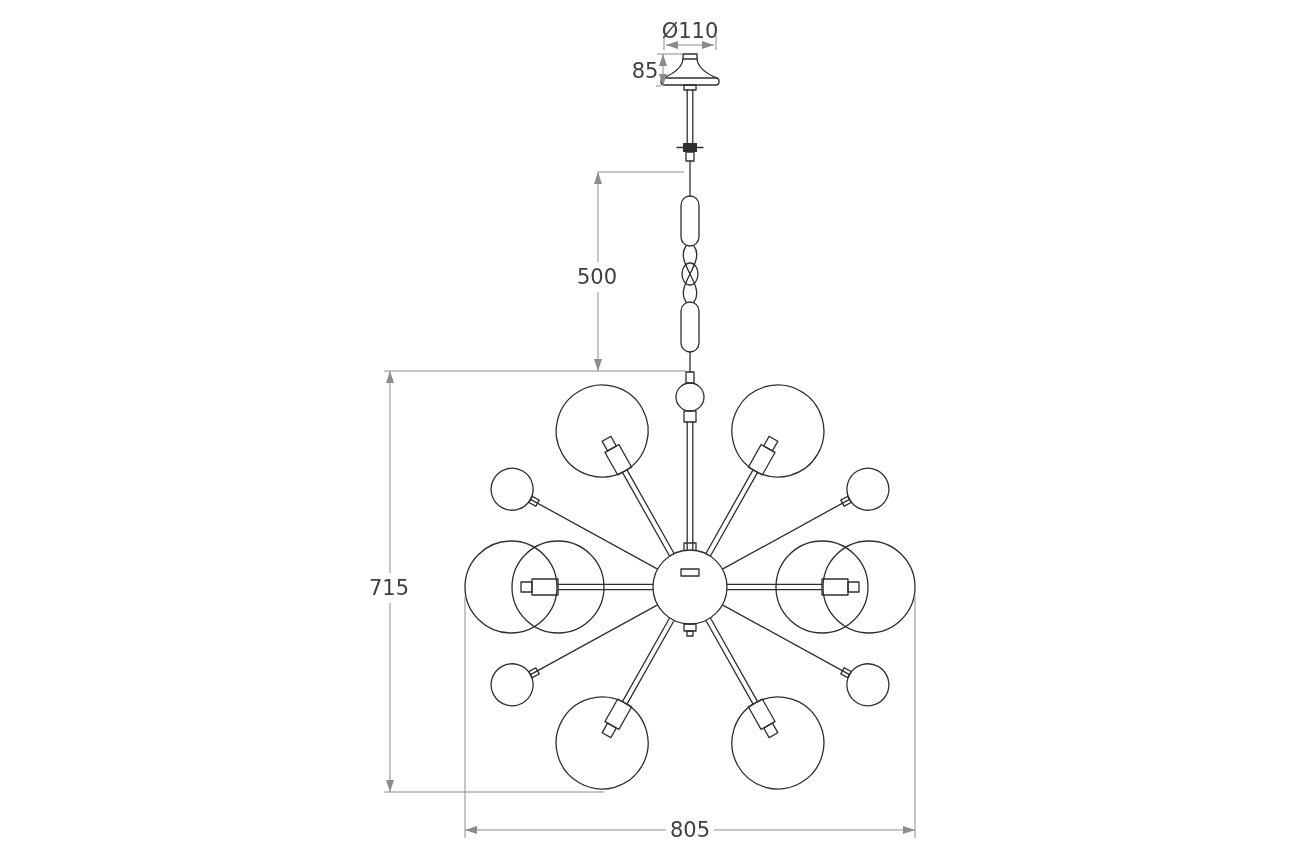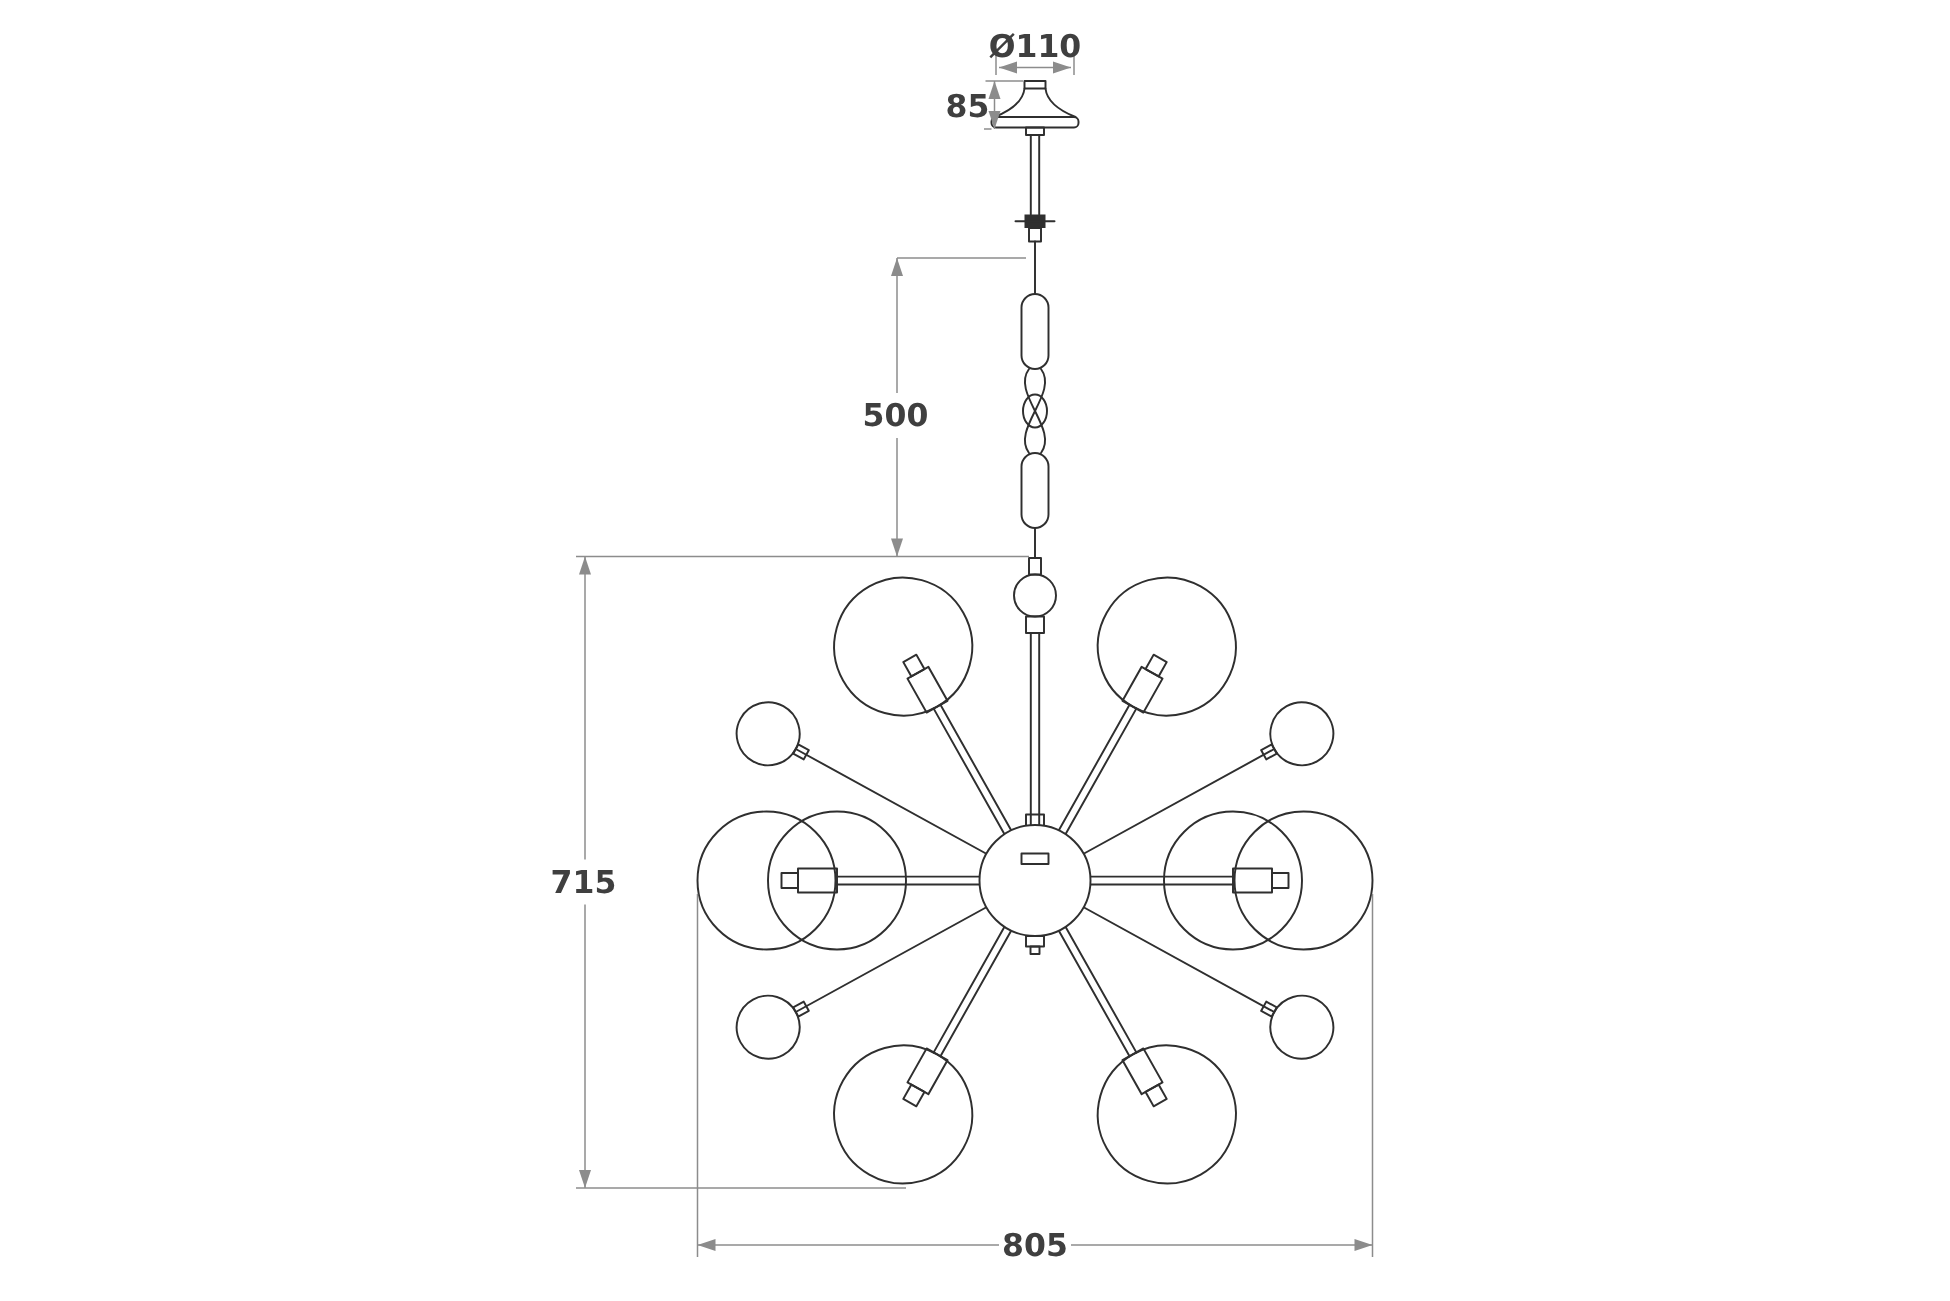--- a/index.html
+++ b/index.html
@@ -2,21 +2,20 @@
 <html><head>
 <meta charset="utf-8">
 <style>
   html,body{margin:0;padding:0;background:#ffffff;}
   .canvas{
     position:relative;
     width:1076px;height:867px;
     background:#ffffff;
     font-family:"DejaVu Sans", sans-serif;
     overflow:hidden;
-    font-weight:bold;
   }
   svg{display:block;}
   .ln{stroke:#2f2f2f;stroke-width:1.3;fill:none;stroke-linecap:round;stroke-linejoin:round;}
   .lnf{fill:#2f2f2f;stroke:none;}
   .dm{stroke:#8c8c8c;stroke-width:1;fill:none;}
   .tx{font-family:"DejaVu Sans", sans-serif;font-size:21px;fill:#3f3f3f;text-anchor:middle;}
 </style>
 </head>
 <body>
 

